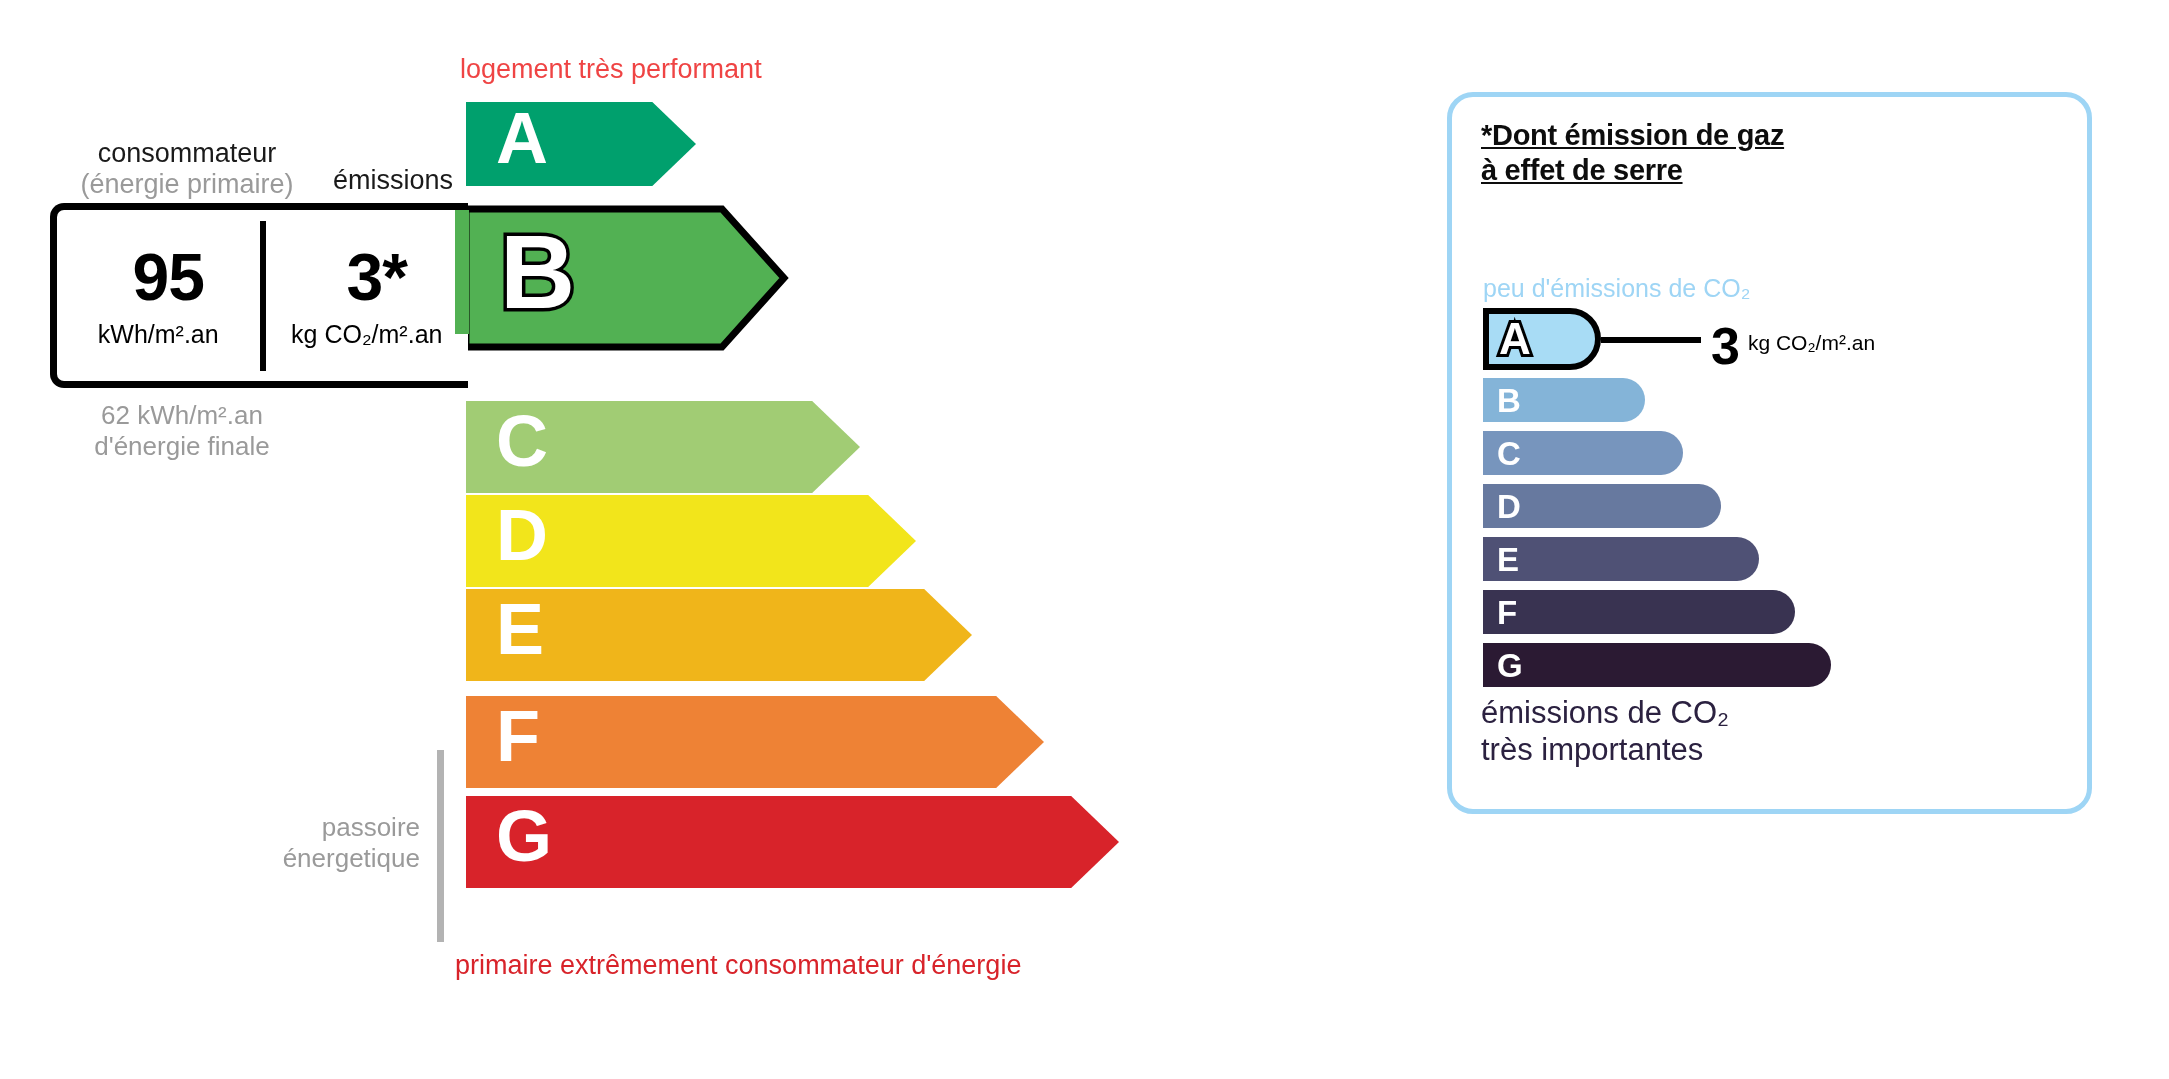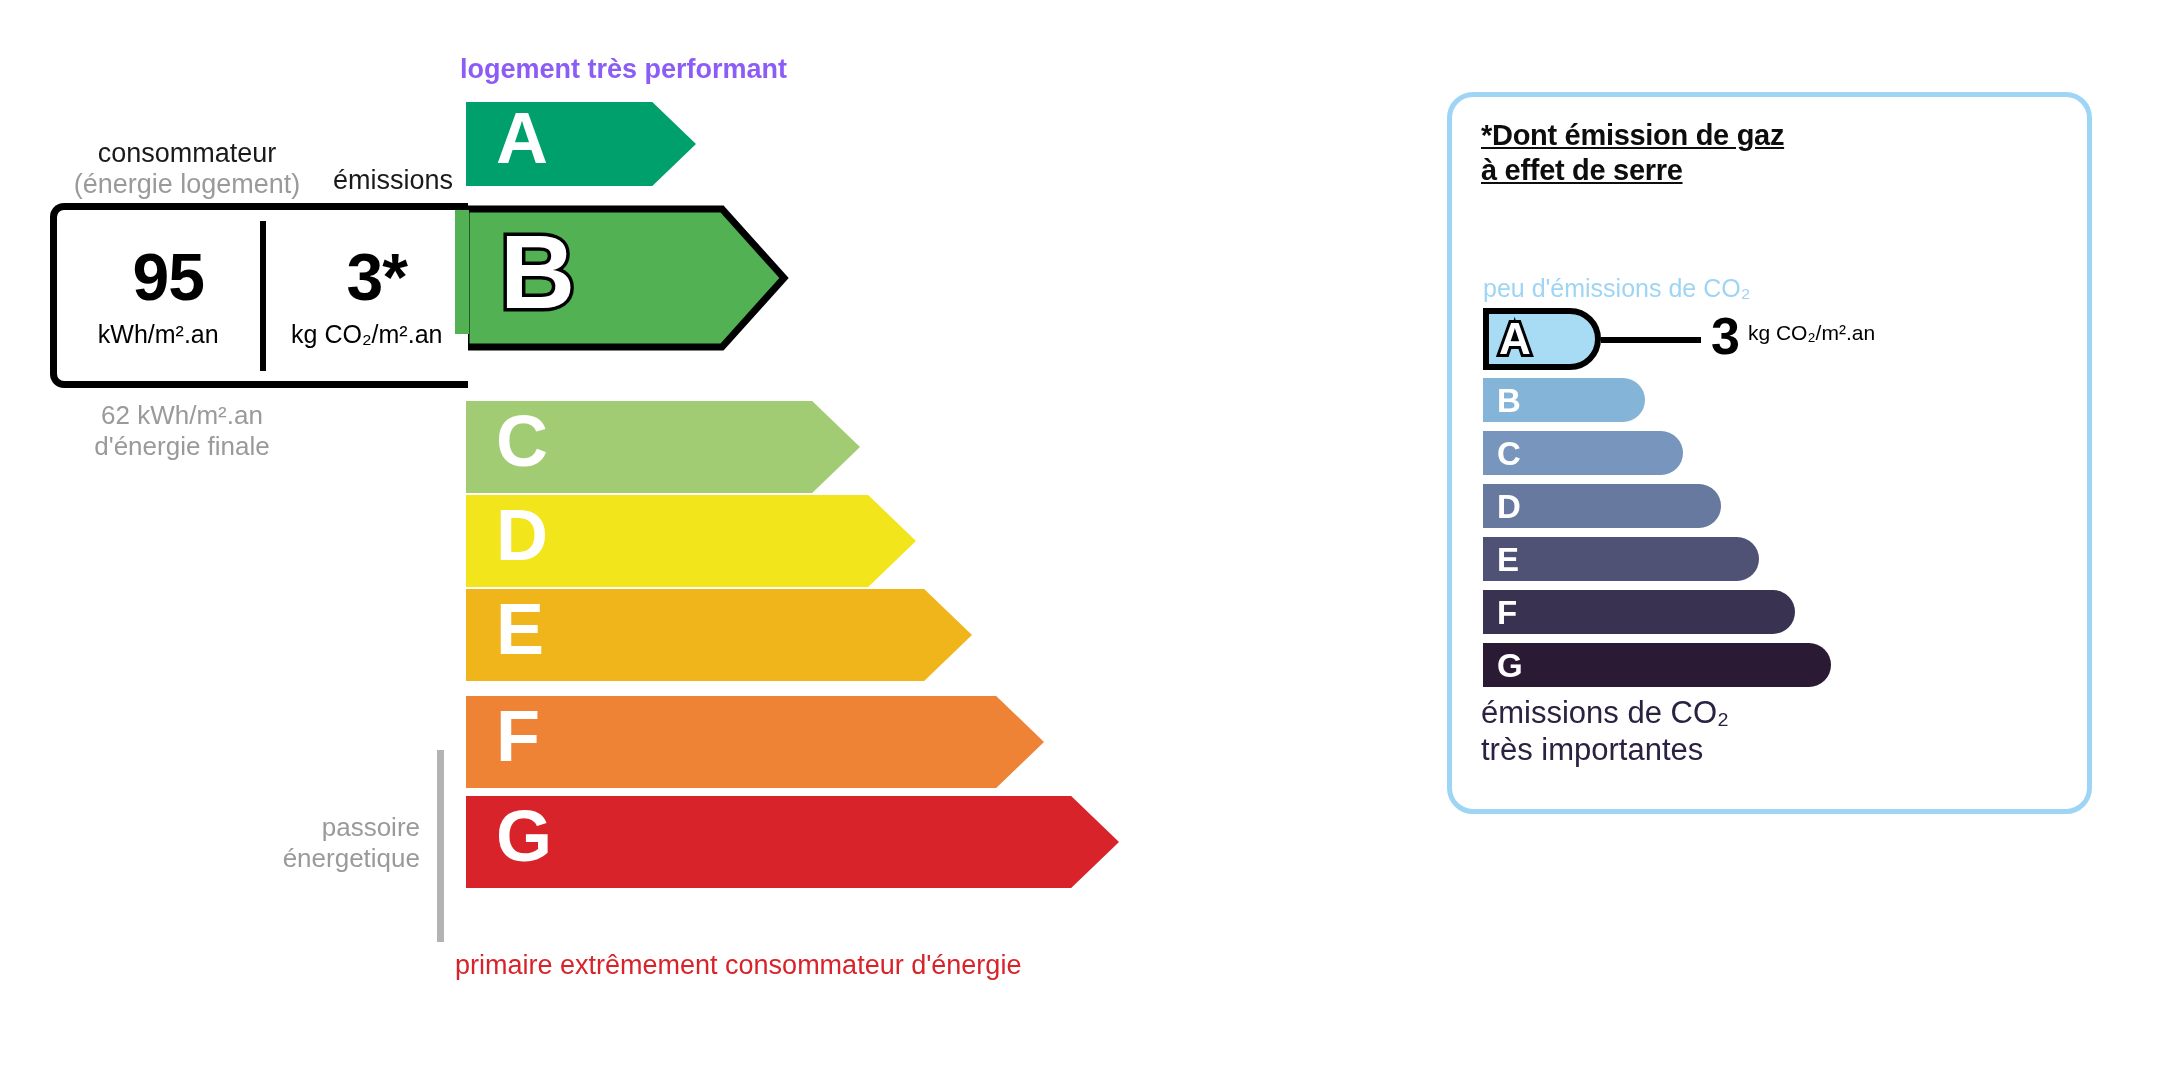--- a/index.html
+++ b/index.html
@@ -26,21 +26,21 @@
   .value-cell{flex:1 1 0;text-align:center;color:#000;}
   .value-cell .num{font-size:66px;font-weight:700;line-height:1;
       letter-spacing:-1px;padding-left:20px;}
   .value-cell .unit{font-size:25px;line-height:1;margin-top:12px;display:block;}
   #value-divider{width:6px;height:150px;background:#000;flex:0 0 6px;}
 
   #final-energy{left:62px;top:400px;width:240px;text-align:center;
       font-size:26px;color:#9a9a9a;line-height:1.18;}
 
   
-  #caption-top{left:460px;top:54px;font-size:27px;color:#8b5cf6;font-weight:bold;}
+  #caption-top{left:460px;top:54px;font-size:27px;color:#ef4444;}
   #caption-bottom{left:455px;top:950px;font-size:27px;color:#d8232a;}
 
   
   #passoire-label{left:250px;top:812px;width:170px;text-align:right;
       font-size:26px;color:#9a9a9a;line-height:1.18;}
   #passoire-bar{left:437px;top:750px;width:7px;height:192px;background:#b3b3b3;}
 
   
   #bands{position:absolute;left:0;top:0;width:1400px;height:1010px;}
   .band{position:absolute;left:460px;}
@@ -68,32 +68,32 @@
       transform:translateY(-50%);font-size:33px;font-weight:700;
       color:#ffffff;line-height:1;}
   
   #co2-row-a{height:62px;margin-bottom:8px;}
   #co2-row-a .co2-bar{height:62px;border:6px solid #000;box-sizing:border-box;
       border-radius:0 31px 31px 0;}
   #co2-row-a .co2-letter{left:16px;font-size:44px;
       -webkit-text-stroke:6px #000;paint-order:stroke fill;}
   #co2-leader{position:absolute;left:118px;top:29px;width:100px;height:6px;
       background:#000;}
-  #co2-value{position:absolute;left:228px;top:2px;white-space:nowrap;text-align:center;}
+  #co2-value{position:absolute;left:228px;top:12px;white-space:nowrap;text-align:center;}
   #co2-value .num{font-size:52px;font-weight:700;color:#000;line-height:1;
       vertical-align:middle;}
   #co2-value .unit{font-size:21px;color:#000;margin-left:8px;
       vertical-align:baseline;}
 </style>
 </head>
 <body>
 
 <div class="abs" id="label-consommation">
   <span>consommateur</span>
-  <span class="sub">(énergie logement)</span>
+  <span class="sub">(énergie primaire)</span>
 </div>
 
 <div class="abs" id="label-emissions">émissions</div>
 
 <div class="abs" id="value-box">
   <div class="value-cell">
     <div class="num">95</div>
     <span class="unit">kWh/m².an</span>
   </div>
   <div id="value-divider"></div>

